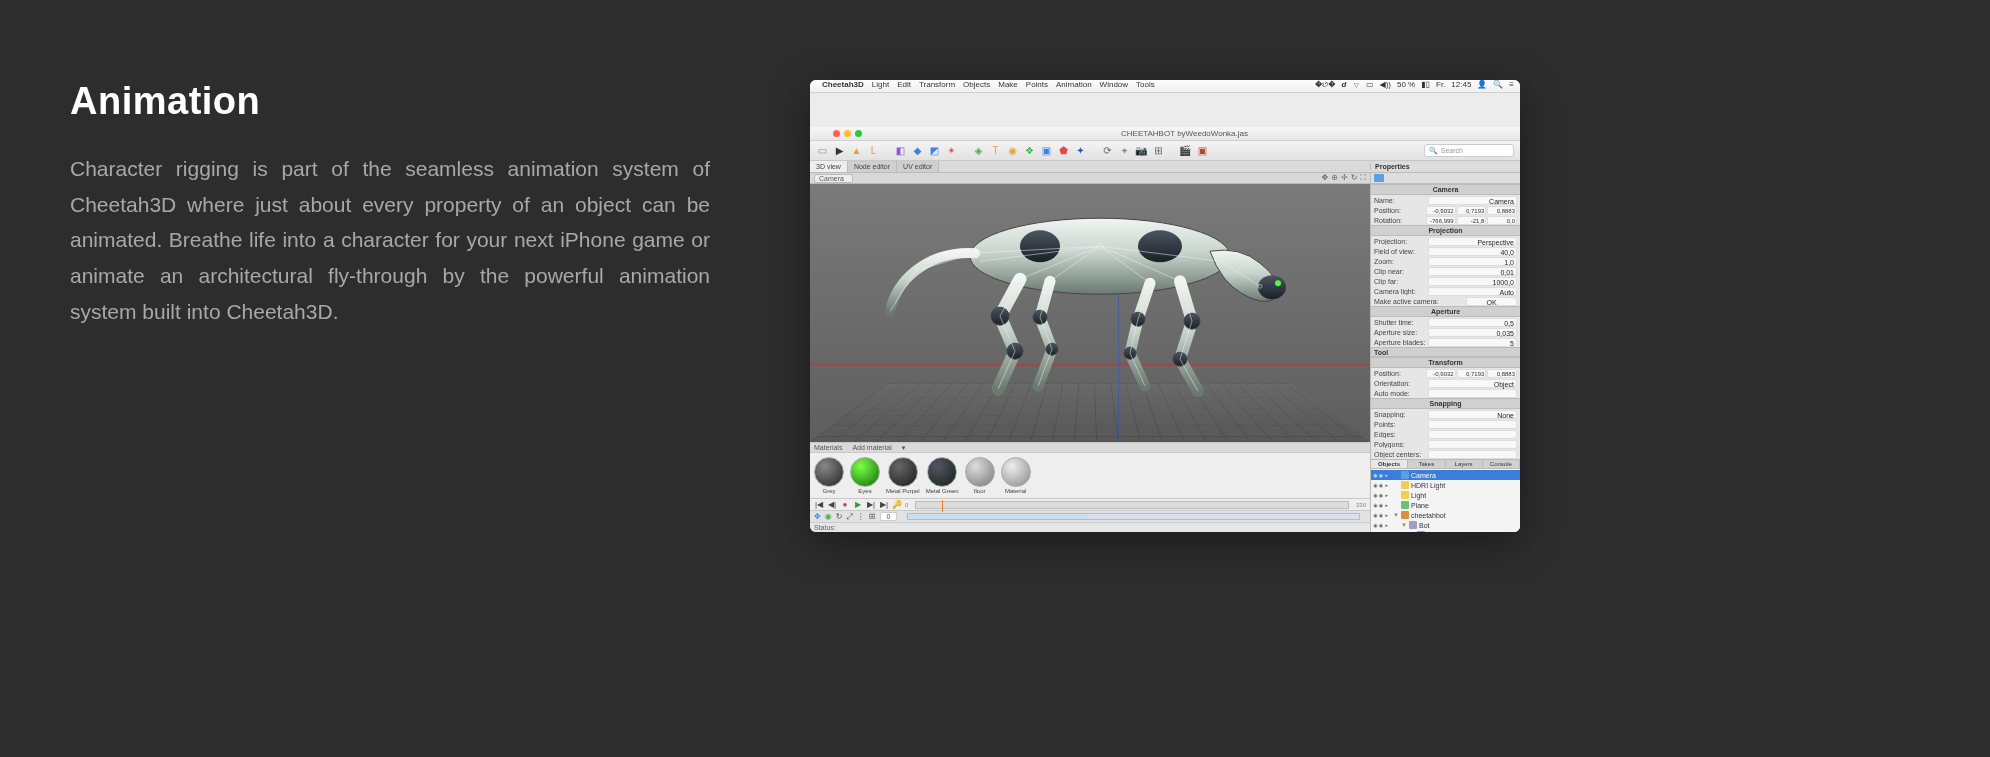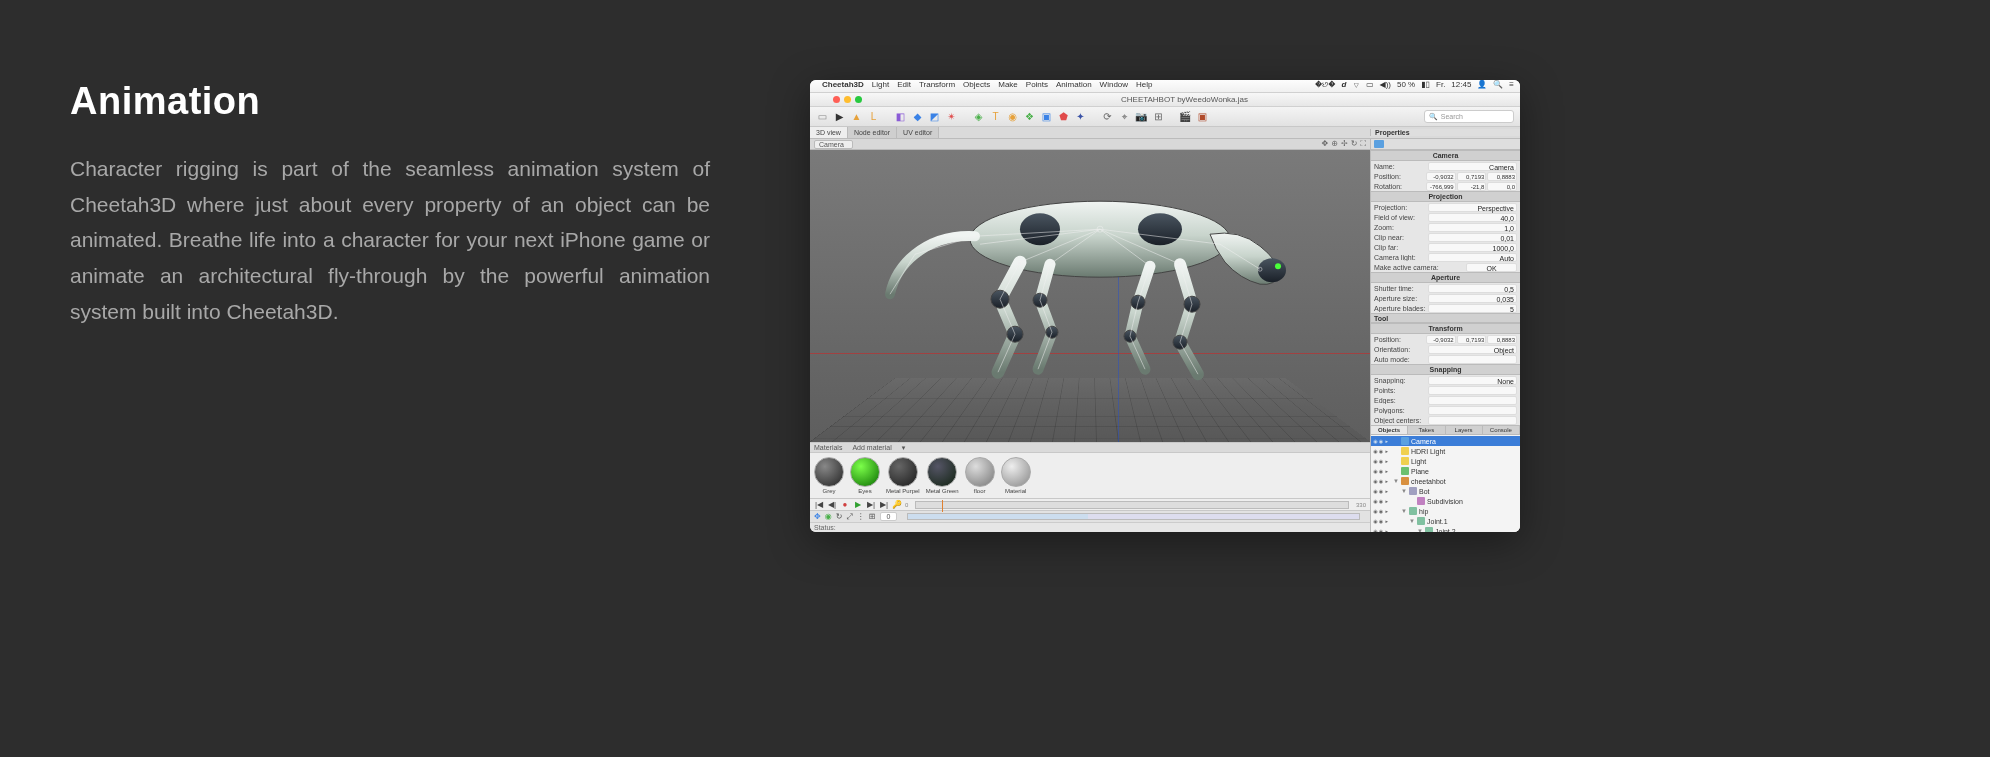--- a/index.html
+++ b/index.html
@@ -13,21 +13,21 @@
 .app-window { flex: 0 0 710px; height: 452px; background: #ececec; border-radius: 6px; box-shadow: 0 10px 40px rgba(0,0,0,0.4); display: flex; flex-direction: column; font-size: 8px; overflow: hidden; }
 
 
 .mac-menubar { height: 13px; background: linear-gradient(#fdfdfd,#f0f0f0); display: flex; padding: 0 6px; font-size: 8px; color: #333; border-bottom: 1px solid #d0d0d0; }
 .mac-menubar .apple { font-size: 9px; margin-right: 6px; }
 .mac-menubar .menu-item { margin-right: 8px; cursor: default; }
 .mac-menubar .spacer { flex: 1; }
 .mac-menubar .status-item { margin-left: 6px; font-size: 8px; }
 
 
-.window-title-row { height: 14px; background: linear-gradient(#f7f7f7,#e7e7e7); display: flex; align-items: center; padding: 0 23px; border-bottom: 1px solid #d0d0d0; }
+.window-title-row { height: 14px; background: linear-gradient(#f7f7f7,#e7e7e7); display: flex; align-items: center; padding: 0 23px; border-bottom: 1px solid #d0d0d0; margin-top: 34px; }
 .traffic { display: flex; gap: 4px; margin-right: 10px; }
 .traffic span { width: 7px; height: 7px; border-radius: 50%; display: block; }
 .tl-close { background: #ff5f56; } .tl-min { background: #ffbd2e; } .tl-max { background: #27c93f; }
 .window-title { flex: 1; text-align: center; font-size: 8px; color: #555; }
 
 
 .toolbar { height: 20px; background: linear-gradient(#f4f4f4,#e2e2e2); display: flex; align-items: center; padding: 0 6px; gap: 4px; border-bottom: 1px solid #c8c8c8; }
 .toolbar .sep { width: 6px; }
 .tb-icon { width: 13px; height: 13px; border-radius: 2px; display: flex; align-items: center; justify-content: center; font-size: 10px; }
 .search-box { margin-left: auto; width: 90px; height: 13px; background: #fff; border: 1px solid #ccc; border-radius: 3px; font-size: 7px; color: #999; padding: 0 4px; display: flex; align-items: center; }
@@ -120,21 +120,21 @@
       <span class="apple"></span>
       <span class="menu-item" style="font-weight:bold">Cheetah3D</span>
       <span class="menu-item">Light</span>
       <span class="menu-item">Edit</span>
       <span class="menu-item">Transform</span>
       <span class="menu-item">Objects</span>
       <span class="menu-item">Make</span>
       <span class="menu-item">Points</span>
       <span class="menu-item">Animation</span>
       <span class="menu-item">Window</span>
-      <span class="menu-item">Help</span>
+      <span class="menu-item">Tools</span>
       <span class="spacer"></span>
       <span class="status-item">�છ�</span>
       <span class="status-item" style="font-style:italic;font-weight:bold">d</span>
       <span class="status-item">⌔</span>
       <span class="status-item">▭</span>
       <span class="status-item">◀))</span>
       <span class="status-item">50 %</span>
       <span class="status-item">▮▯</span>
       <span class="status-item">Fr.</span>
       <span class="status-item">12:45</span>

